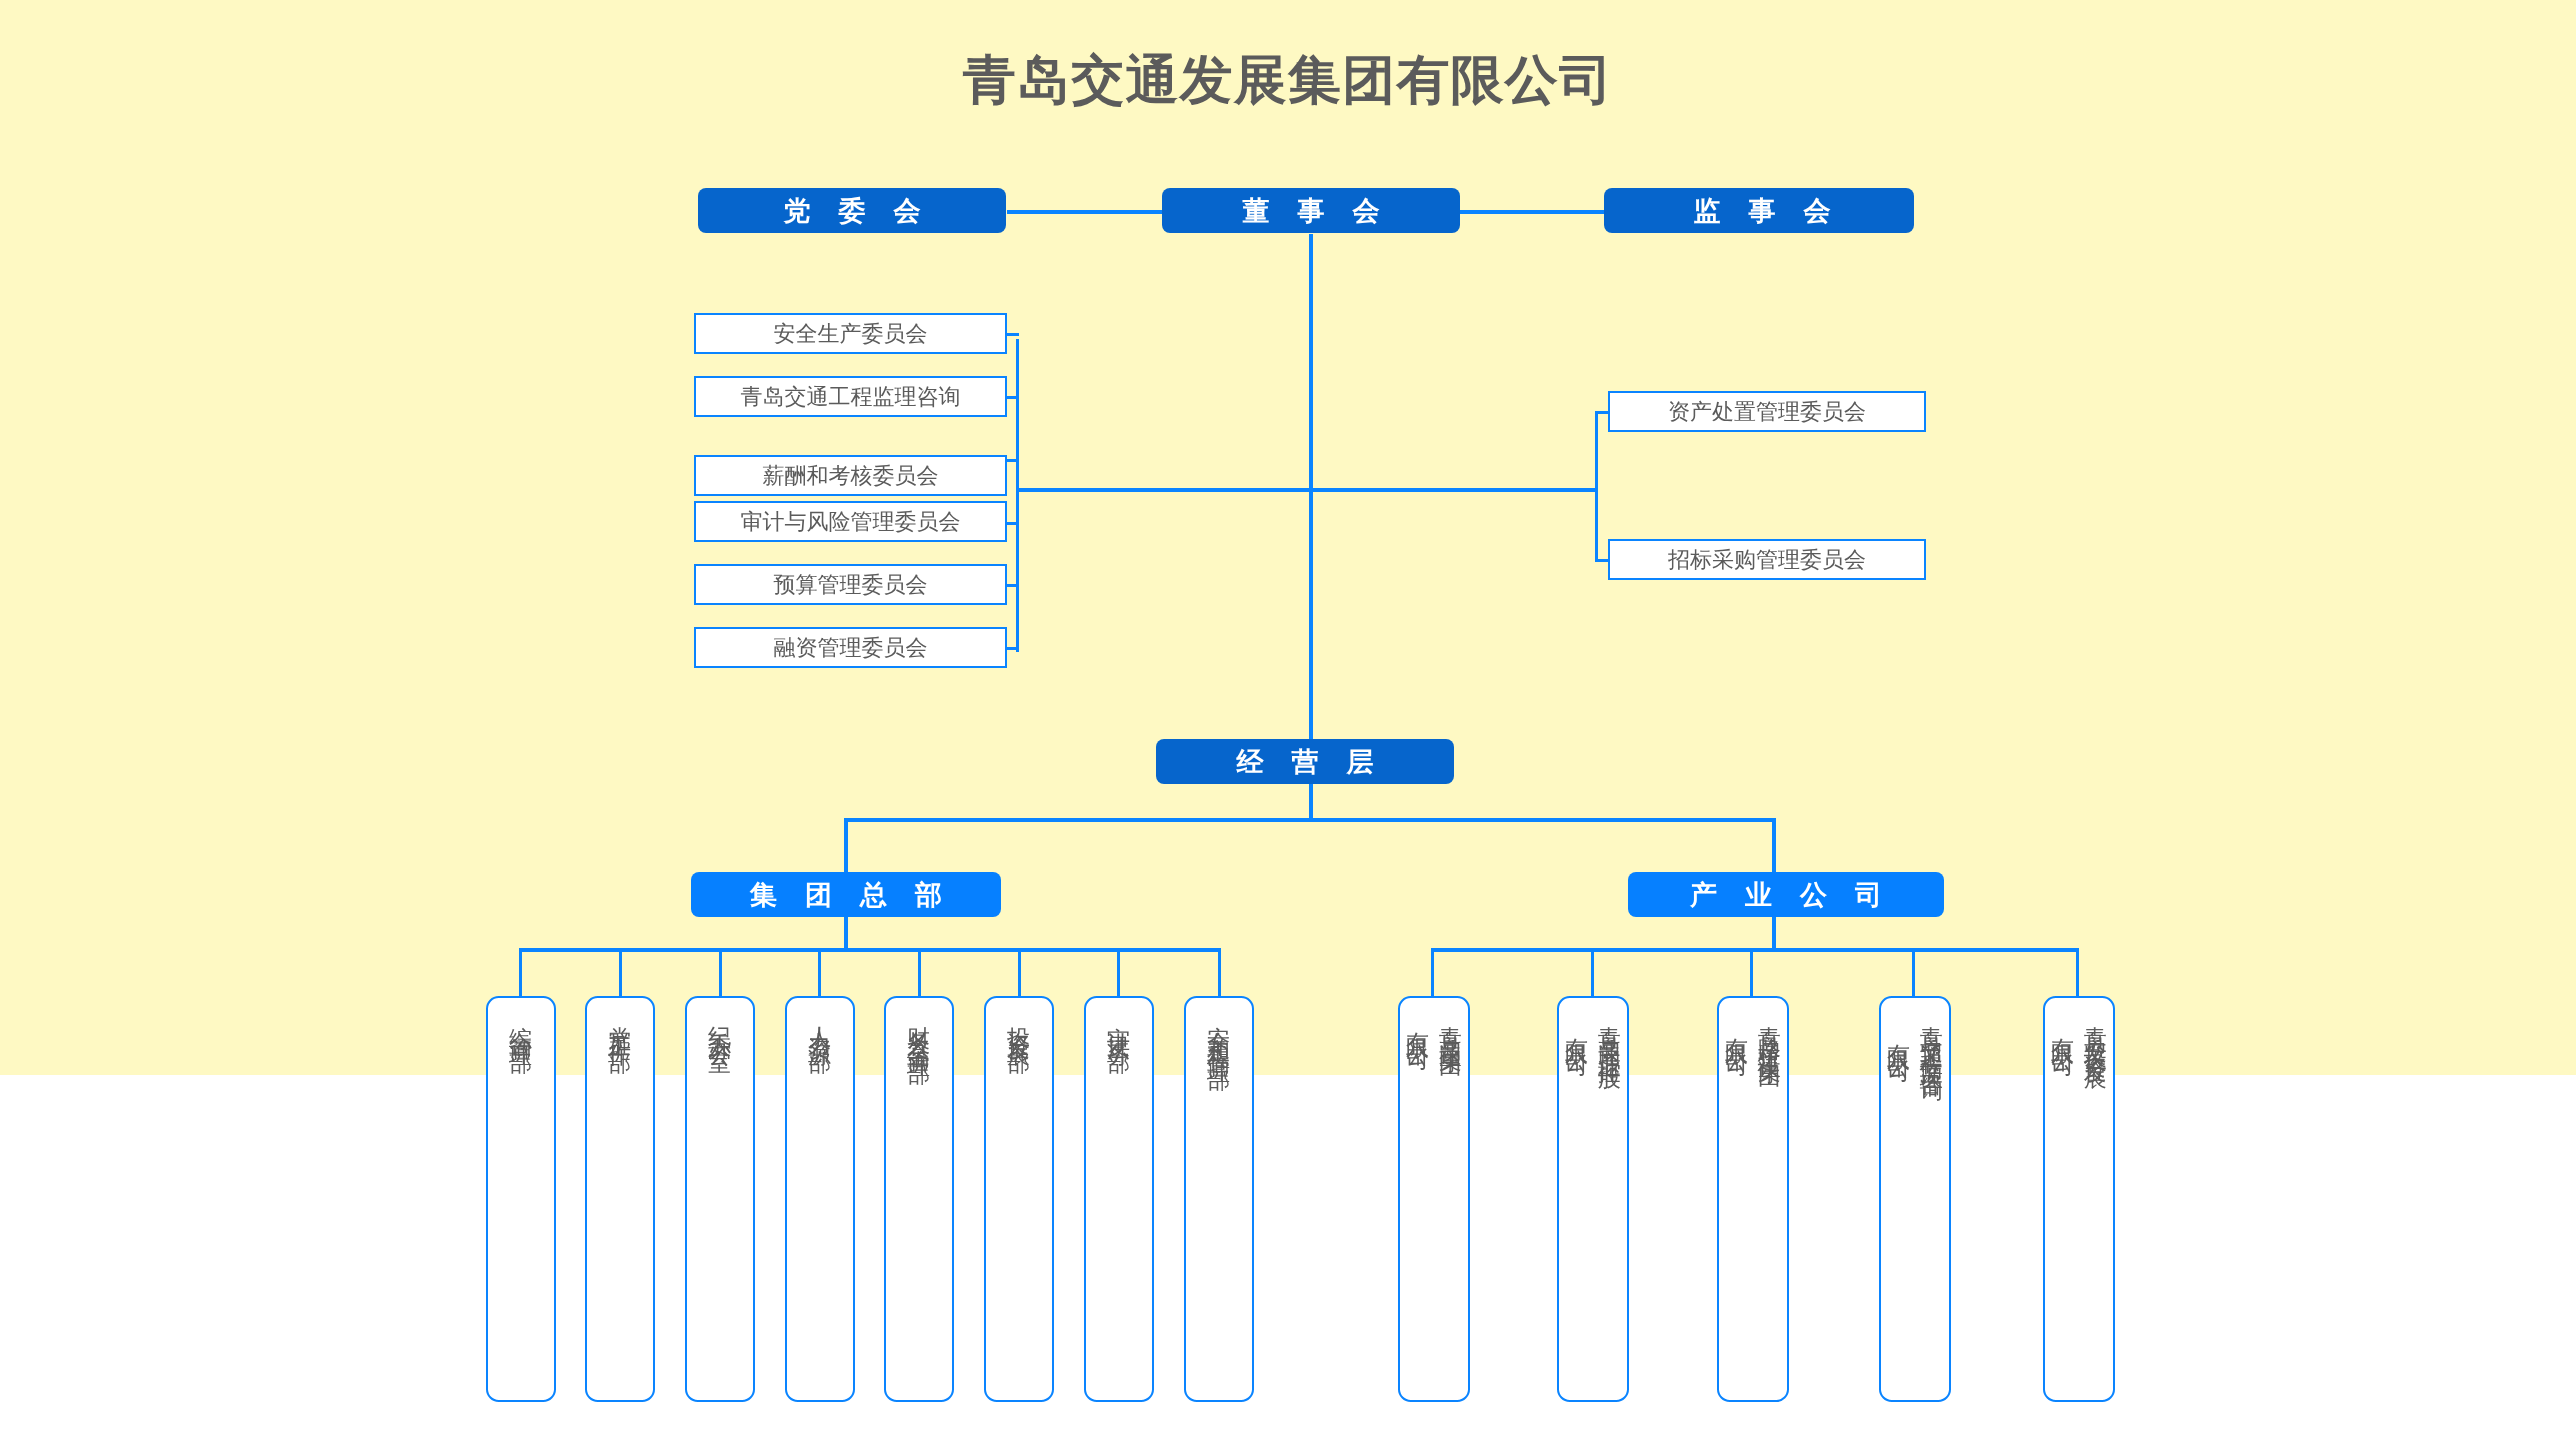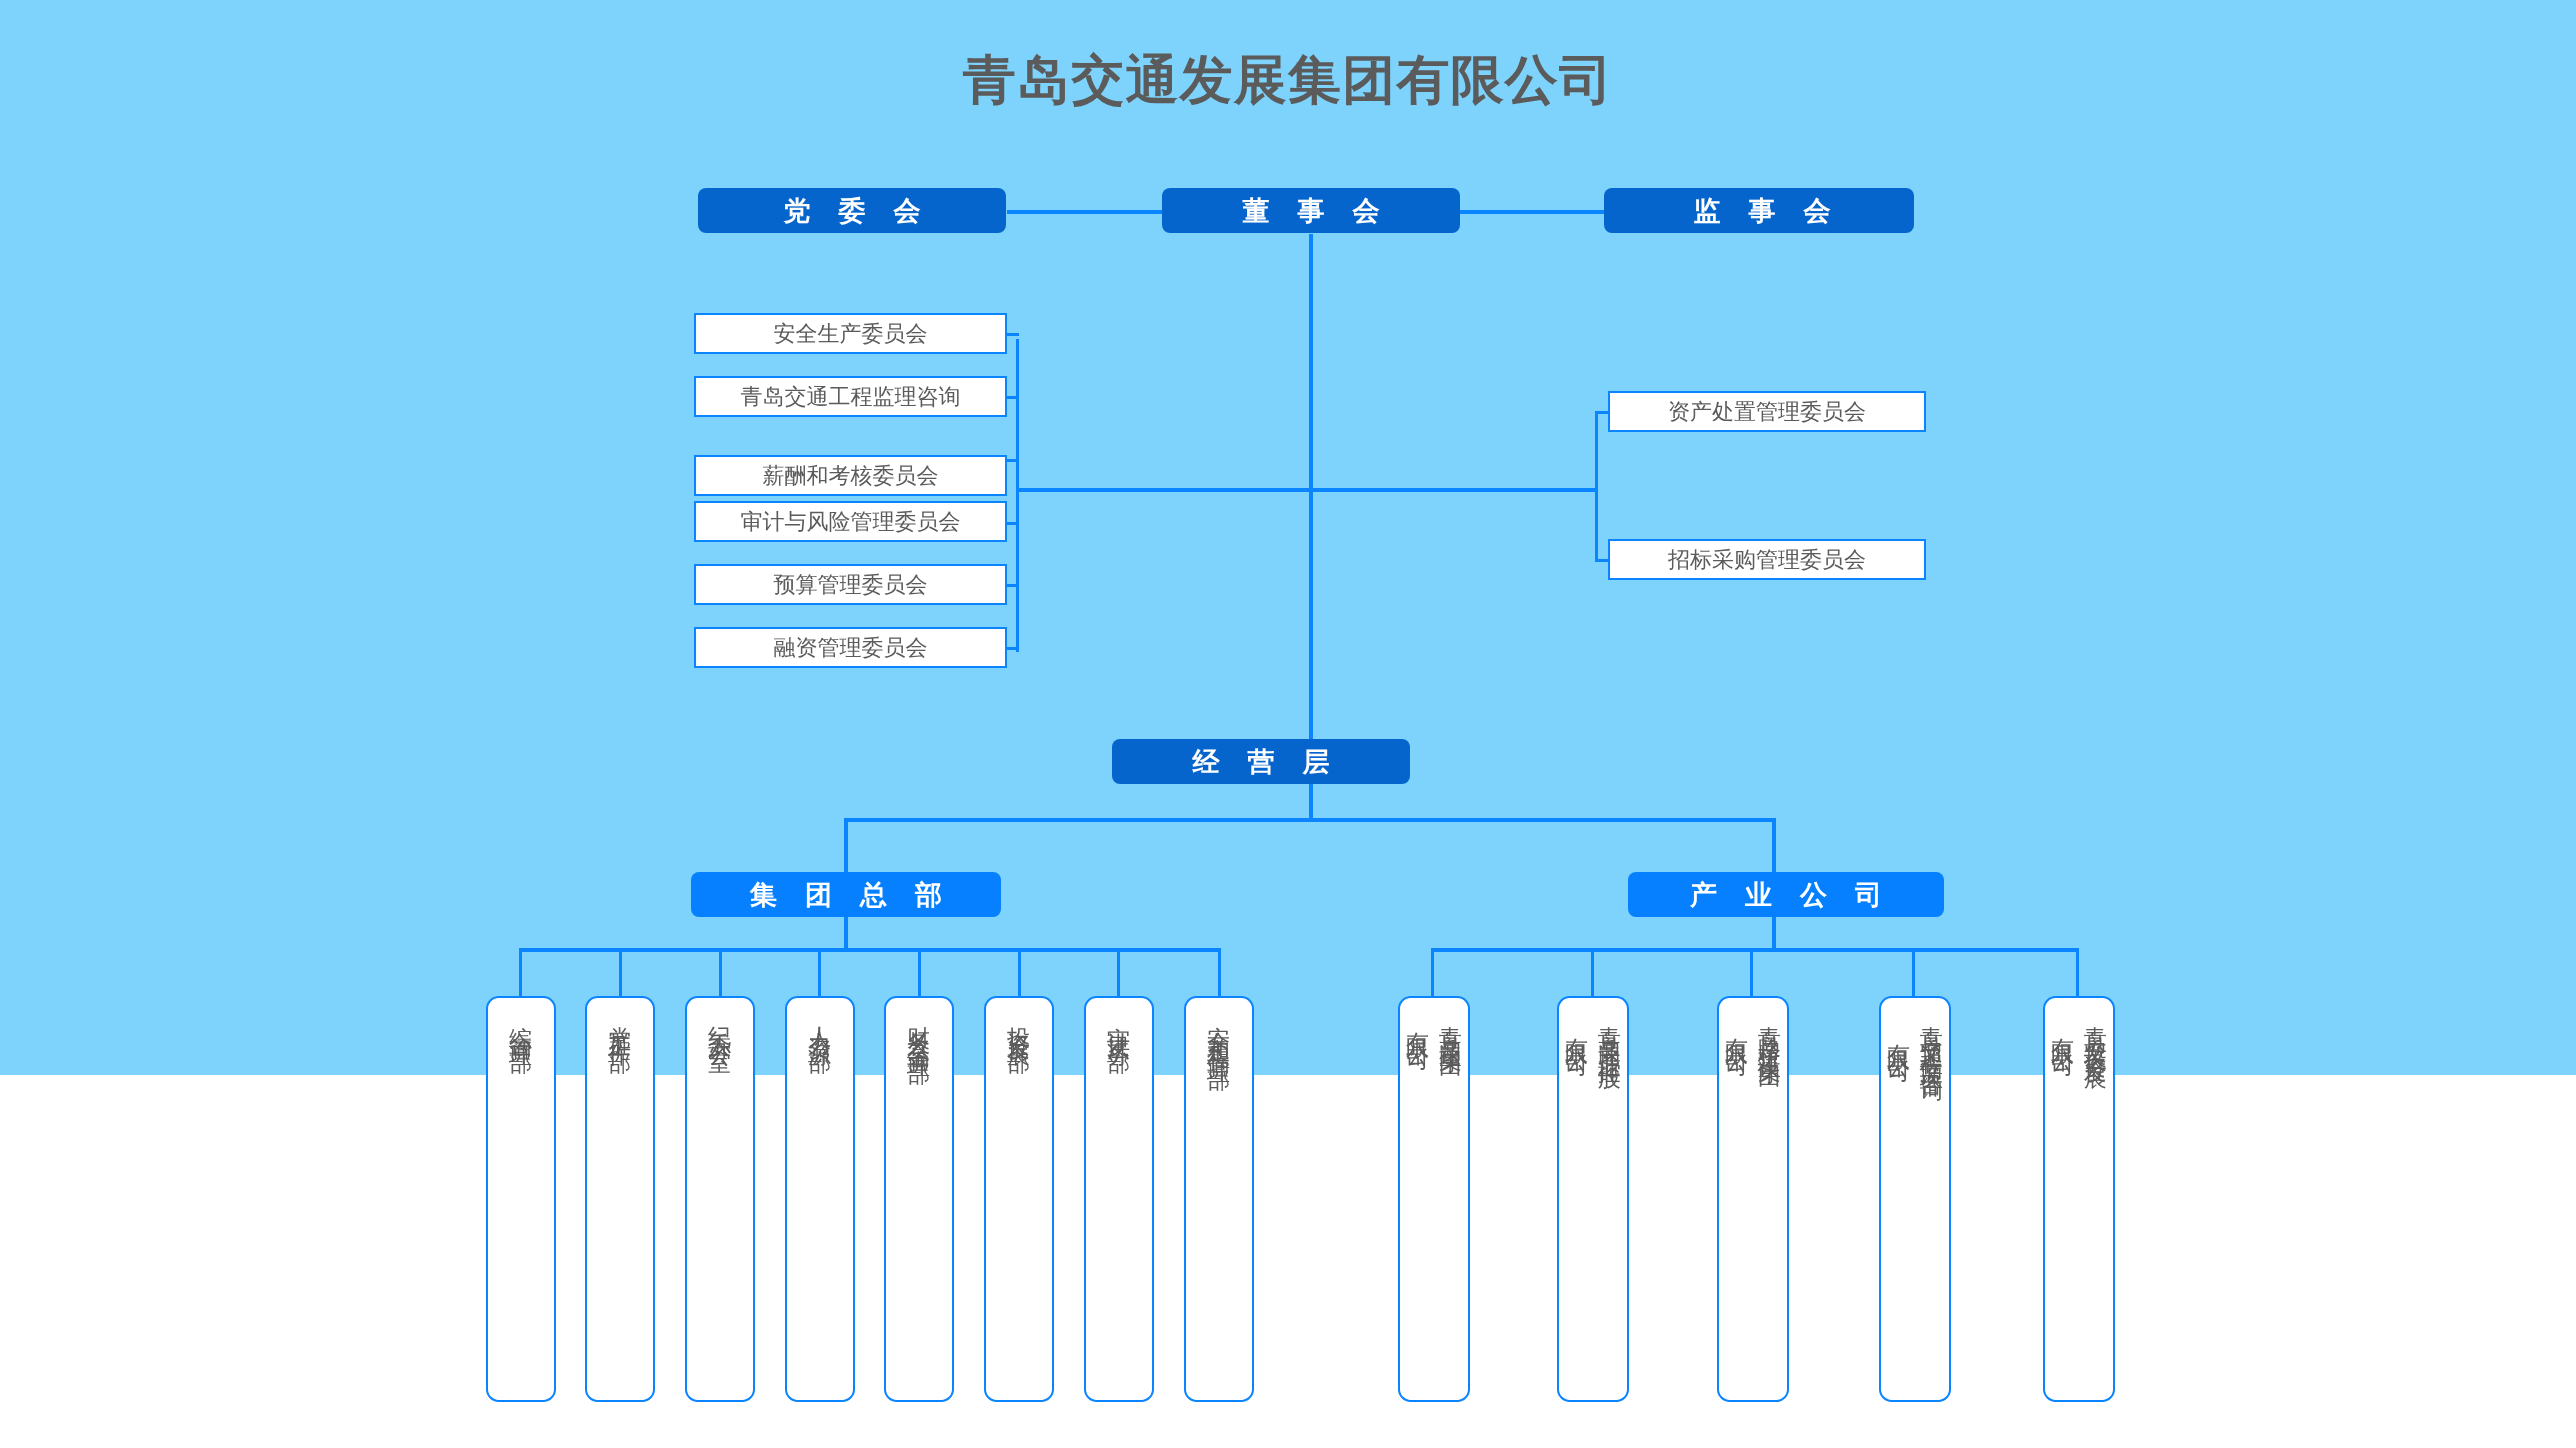--- a/index.html
+++ b/index.html
@@ -3,21 +3,21 @@
 <meta charset="utf-8">
 <title>org-chart</title>
 <style>
   html,body{margin:0;padding:0;background:#ffffff;}
   body{
     font-family:"DejaVu Sans","Liberation Sans",sans-serif;
     width:2576px;height:1449px;
     overflow:hidden;
     position:relative;
   }
-  #stage{position:relative;width:2576px;height:1075px;background:#7dd3fc;}
+  #stage{position:relative;width:2576px;height:1075px;background:#fef9c3;}
 
   
   .page-title{
     position:absolute;left:0;top:45px;width:2576px;
     text-align:center;
     font-size:53px;font-weight:bold;
     color:#5b5b5b;
     letter-spacing:1.2px;
     white-space:nowrap;
   }
@@ -144,21 +144,21 @@
   <div class="node box-outline" style="left:694px;top:564px;width:313px;height:41px;">预算管理委员会</div>
   <div class="node box-outline" style="left:694px;top:627px;width:313px;height:41px;">融资管理委员会</div>
 
   <div class="ln lnv" style="left:1595px;top:411px;width:2.9px;height:151px;"></div>
   <div class="ln lnh" style="left:1595px;top:411px;width:12.7px;"></div>
   <div class="ln lnh" style="left:1595px;top:559px;width:12.7px;"></div>
 
   <div class="node box-outline" style="left:1608px;top:391px;width:318px;height:41px;">资产处置管理委员会</div>
   <div class="node box-outline" style="left:1608px;top:539px;width:318px;height:41px;">招标采购管理委员会</div>
 
-  <div class="node pill-dark" style="left:1112px;top:739px;width:298px;height:45px;">经 营 层</div>
+  <div class="node pill-dark" style="left:1156px;top:739px;width:298px;height:45px;">经 营 层</div>
 
   <div class="ln lnv-thick" style="left:1309px;top:784px;width:4px;height:37px;"></div>
 
   <div class="ln lnh-thick" style="left:844px;top:818px;width:932px;"></div>
 
   <div class="ln lnv-thick" style="left:844px;top:818px;width:4px;height:57px;"></div>
   <div class="ln lnv-thick" style="left:1772px;top:818px;width:4px;height:57px;"></div>
 
   <div class="node pill-bright" style="left:691px;top:872px;width:310px;height:45px;">集 团 总 部</div>
   <div class="node pill-bright" style="left:1628px;top:872px;width:316px;height:45px;">产 业 公 司</div>

